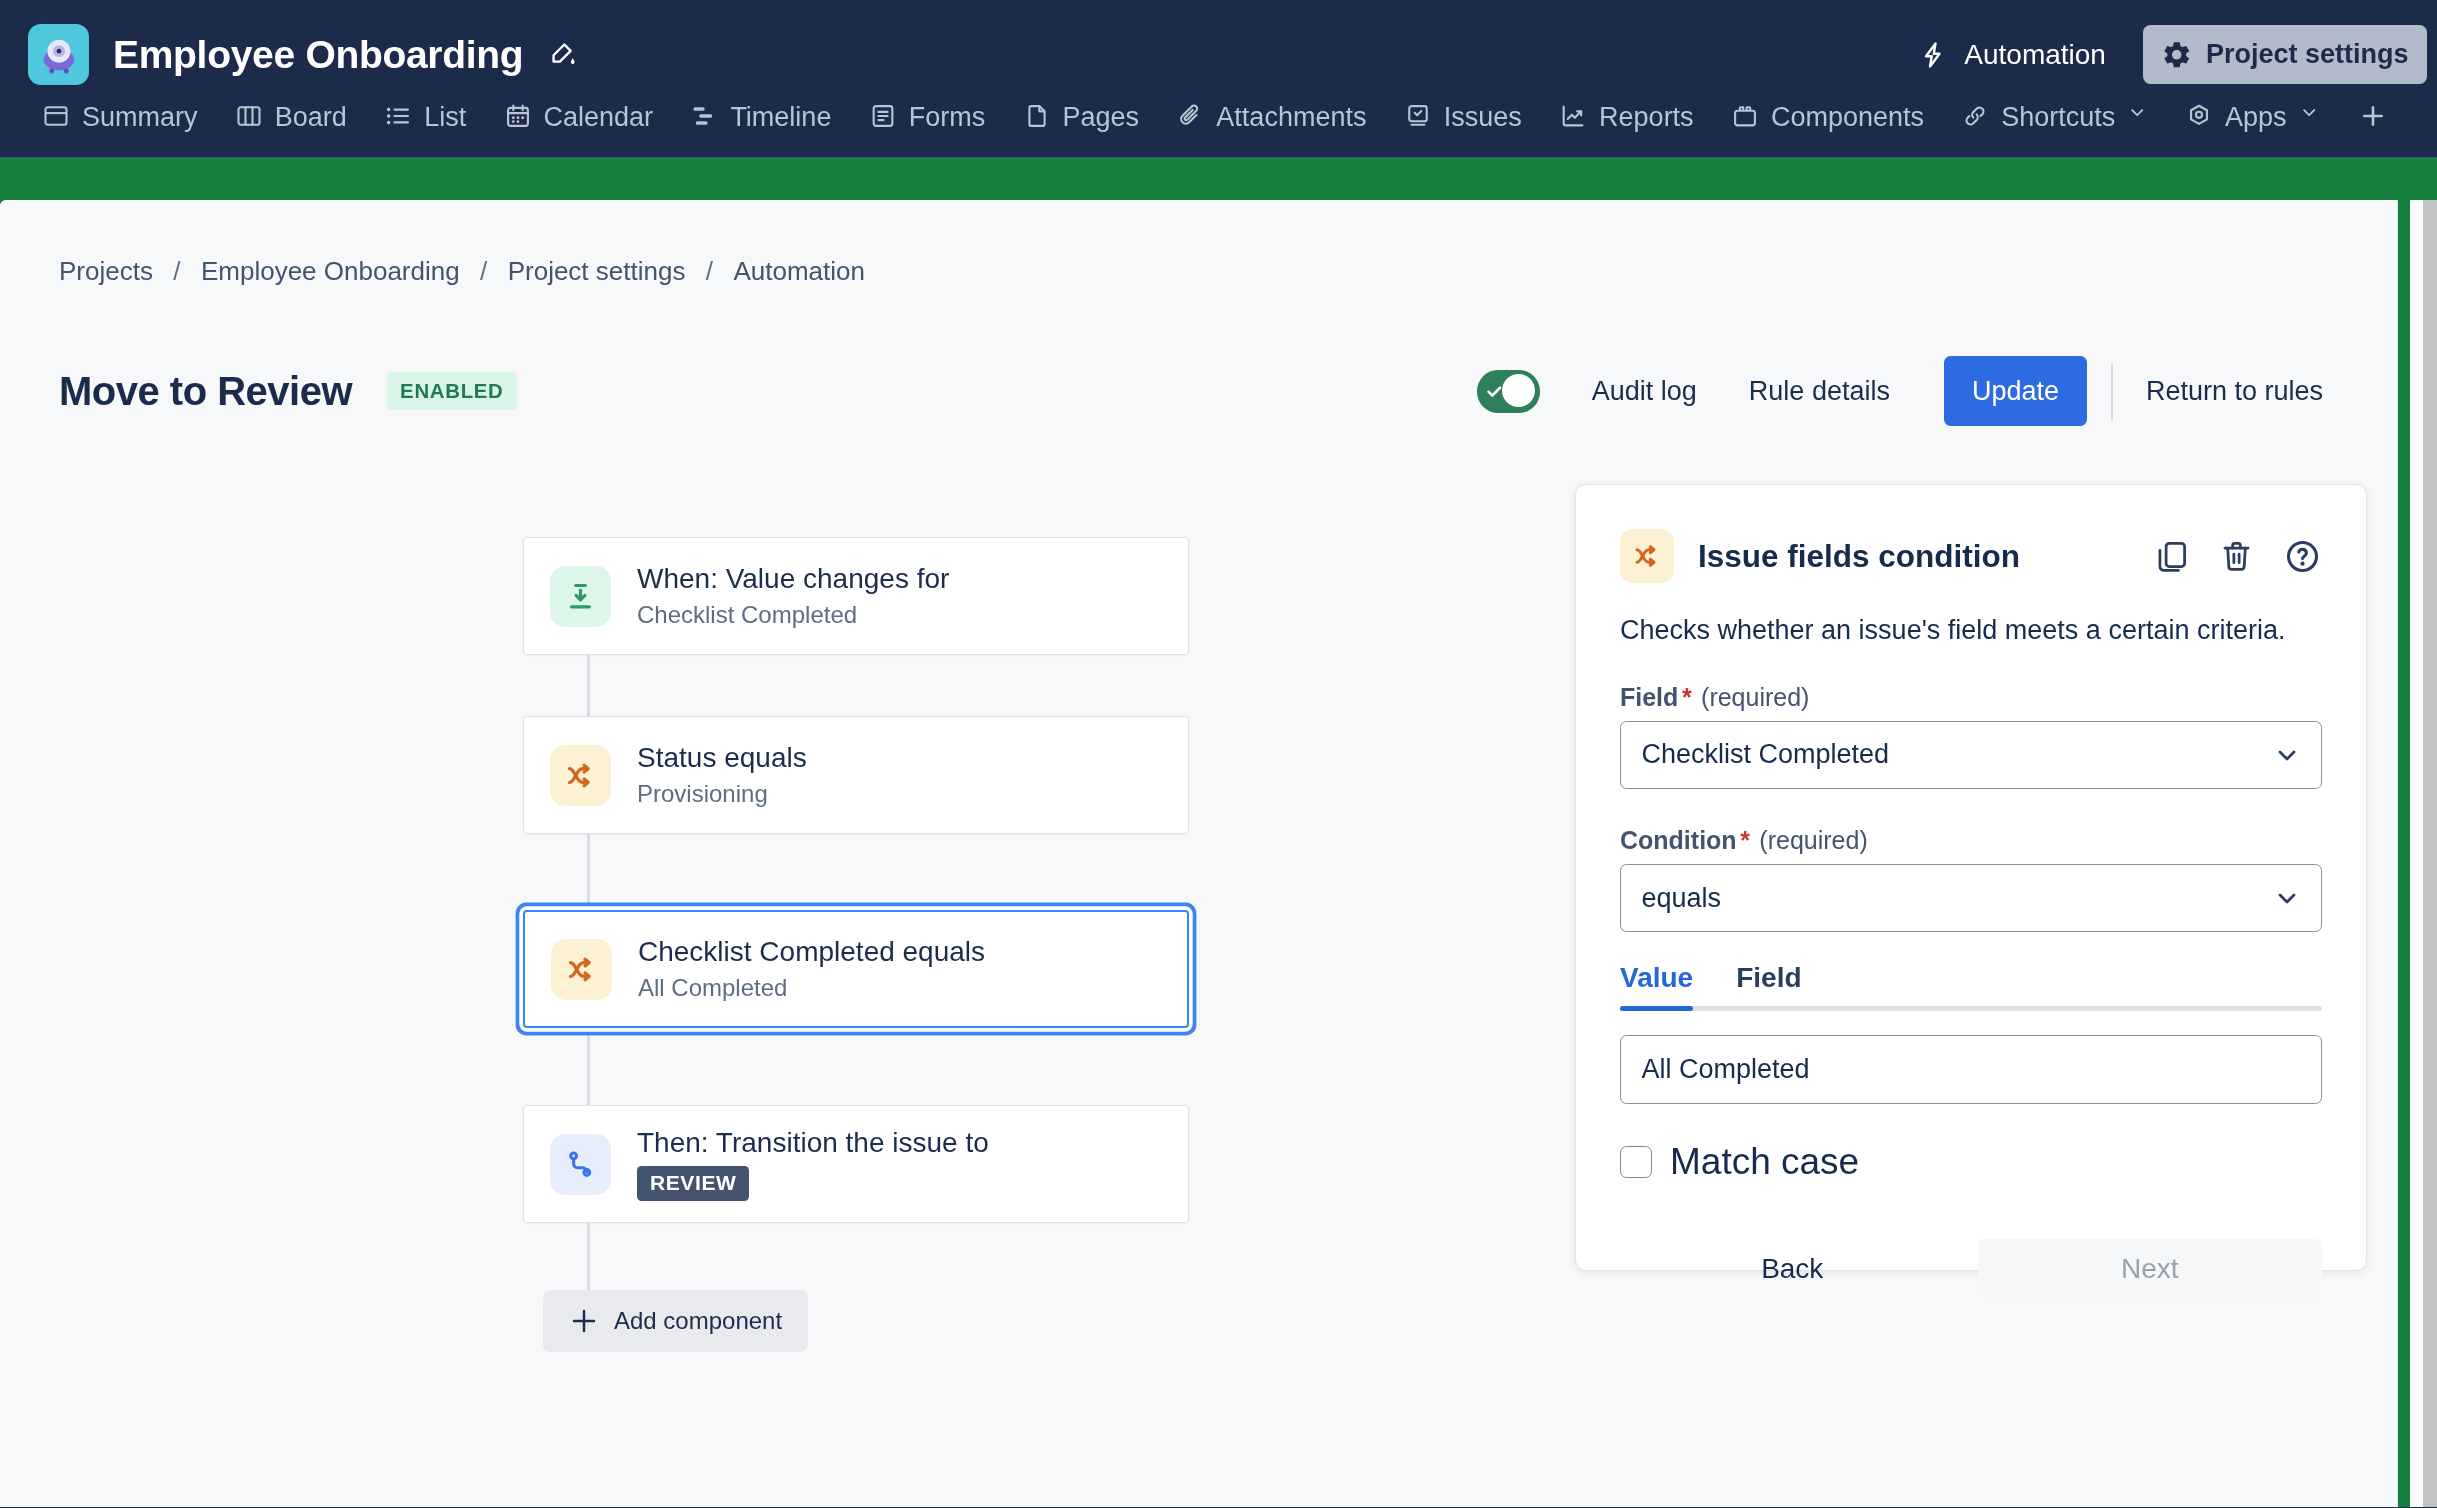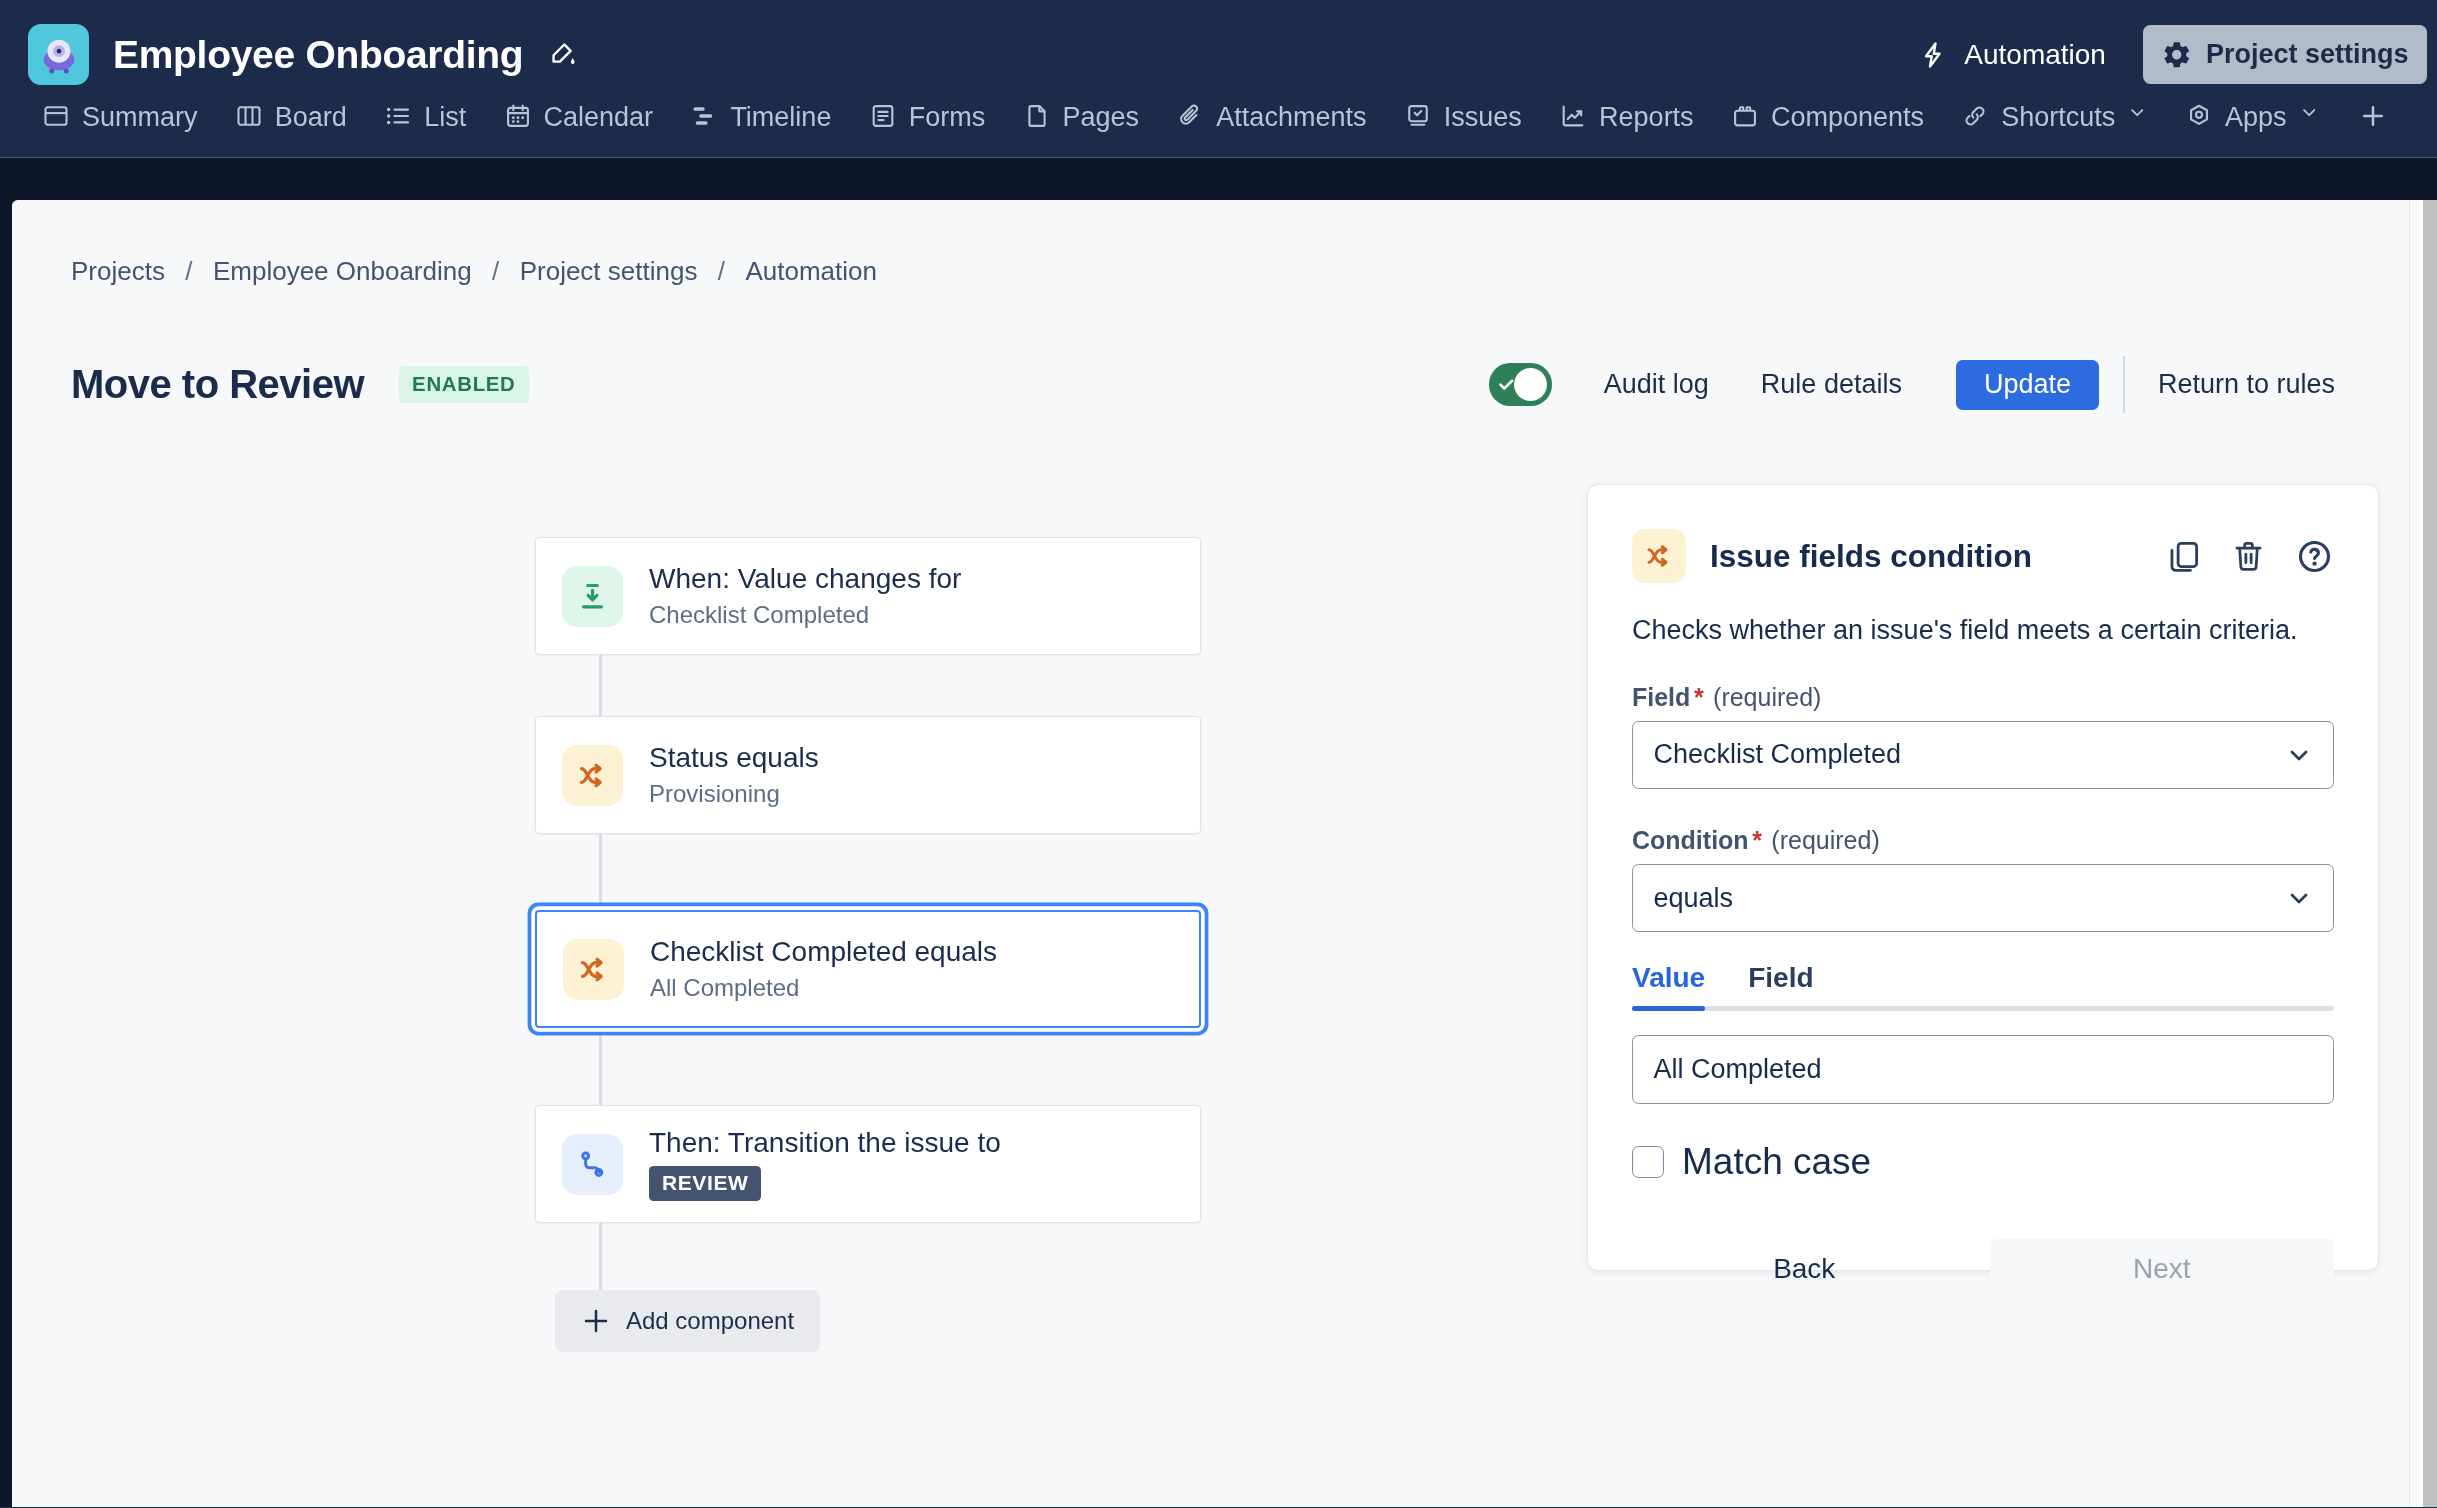--- a/index.html
+++ b/index.html
@@ -14,40 +14,40 @@
   .paint-btn { background:none; border:none; color:#fff; margin-left:24px; cursor:pointer; display:flex; align-items:center; }
   .tb-spacer { flex:1; }
   .automation-btn { background:none; border:none; display:flex; align-items:center; gap:15px; color:#fff; font-size:28px; font-weight:500; cursor:pointer; margin-right:37px; font-family:inherit; }
   .proj-settings-btn { background:#b2bbca; border:none; border-radius:7.4px; height:59px; display:flex; align-items:center; gap:13px; padding:0 18.5px; color:#1d2b4a; font-size:27px; font-weight:600; cursor:pointer; margin-right:-15px; font-family:inherit; white-space:nowrap; }
   .tb-row2 { height:59px; display:flex; align-items:center; gap:9.3px; }
   .nav-item { background:none; border:none; display:flex; align-items:flex-start; gap:12px; padding:0 14px; height:52px; color:#b8c4d6; font-size:27px; font-weight:500; cursor:pointer; border-radius:5.6px; font-family:inherit; white-space:nowrap; }
   .nav-ic { flex:0 0 auto; }
   .nav-plus { padding:0 16.7px; }
 
   
-  .frame { position:relative; height:1349px; background:#0f172a; padding:42px 28px 0 12px; }
+  .frame { position:relative; height:1349px; background:#15803d; padding:42px 28px 0 0; }
   .content { position:relative; width:2398px; height:1307px; background:#f7f8f9; border-top-left-radius:5.6px; border-right:0.9px solid #e6e6e6; }
   .sb-track { position:absolute; top:42px; right:15px; bottom:0; width:13px; background:#fafafa; }
   .sb-thumb { position:absolute; top:42px; right:0; bottom:0; width:15px; background:#c2c2c2; cursor:pointer; }
 
   
   .breadcrumb { position:absolute; left:59px; top:56px; display:flex; align-items:center; gap:20.4px; font-size:26px; color:#44546F; }
   .crumb { color:#44546F; text-decoration:none; cursor:pointer; }
   .crumb-sep { color:#626F86; }
 
   
   .rule-head { position:absolute; left:59px; top:156px; right:74px; display:flex; align-items:center; }
   .rule-title { font-size:40px; font-weight:700; color:#1a2b4b; letter-spacing:-0.5px; }
   .enabled-badge { margin-left:35px; background:#d9f5e7; color:#217a52; font-size:20.4px; font-weight:700; letter-spacing:0.7px; padding:7.4px 13px; border-radius:4.6px; }
   .rule-actions { margin-left:auto; display:flex; align-items:center; }
   .toggle { width:63px; height:43px; border-radius:21px; background:#2d8059; border:none; position:relative; cursor:pointer; flex:0 0 auto; }
   .toggle .knob { position:absolute; top:4.6px; right:4.6px; width:33px; height:33px; border-radius:50%; background:#fff; }
   .toggle svg { position:absolute; left:8.3px; top:12px; }
   .link-btn { background:none; border:none; color:#1c2c4c; font-size:27px; font-weight:500; cursor:pointer; font-family:inherit; margin-left:52px; }
-  .update-btn { margin-left:54px; background:#2d6ce0; color:#fff; border:none; border-radius:6.5px; height:50px; padding:0 28px; font-size:27px; font-weight:500; cursor:pointer; font-family:inherit; }
+  .update-btn { margin-left:54px; background:#2d6ce0; color:#fff; border:none; border-radius:6.5px; height:70px; padding:0 28px; font-size:27px; font-weight:500; cursor:pointer; font-family:inherit; }
   .v-divider { width:1.9px; height:57px; background:#d5dae1; margin-left:24px; }
   .return-btn { margin-left:33px; }
 
   
   .connector { position:absolute; left:587px; top:398px; width:2.8px; height:704px; background:#d9dde3; }
   .flow-card { position:absolute; left:523px; width:666px; height:118px; background:#fff; border:1.4px solid #e1e3e8; border-radius:4px; display:flex; align-items:center; padding:0 26px; gap:26px; cursor:pointer; box-shadow:0 0.9px 1.9px rgba(9,30,66,.05); }
   .flow-card.selected { border:2.8px solid #3d86f2; box-shadow:0 0 0 3.7px #fff, 0 0 0 7.4px #3d86f2; }
   .card-icon { width:61px; height:61px; border-radius:15px; display:flex; align-items:center; justify-content:center; flex:0 0 auto; }
   .ic-green { background:#ddf6e9; color:#27９c64; color:#279c64; }
   .ic-cream { background:#fdf1d4; color:#d0661f; }

